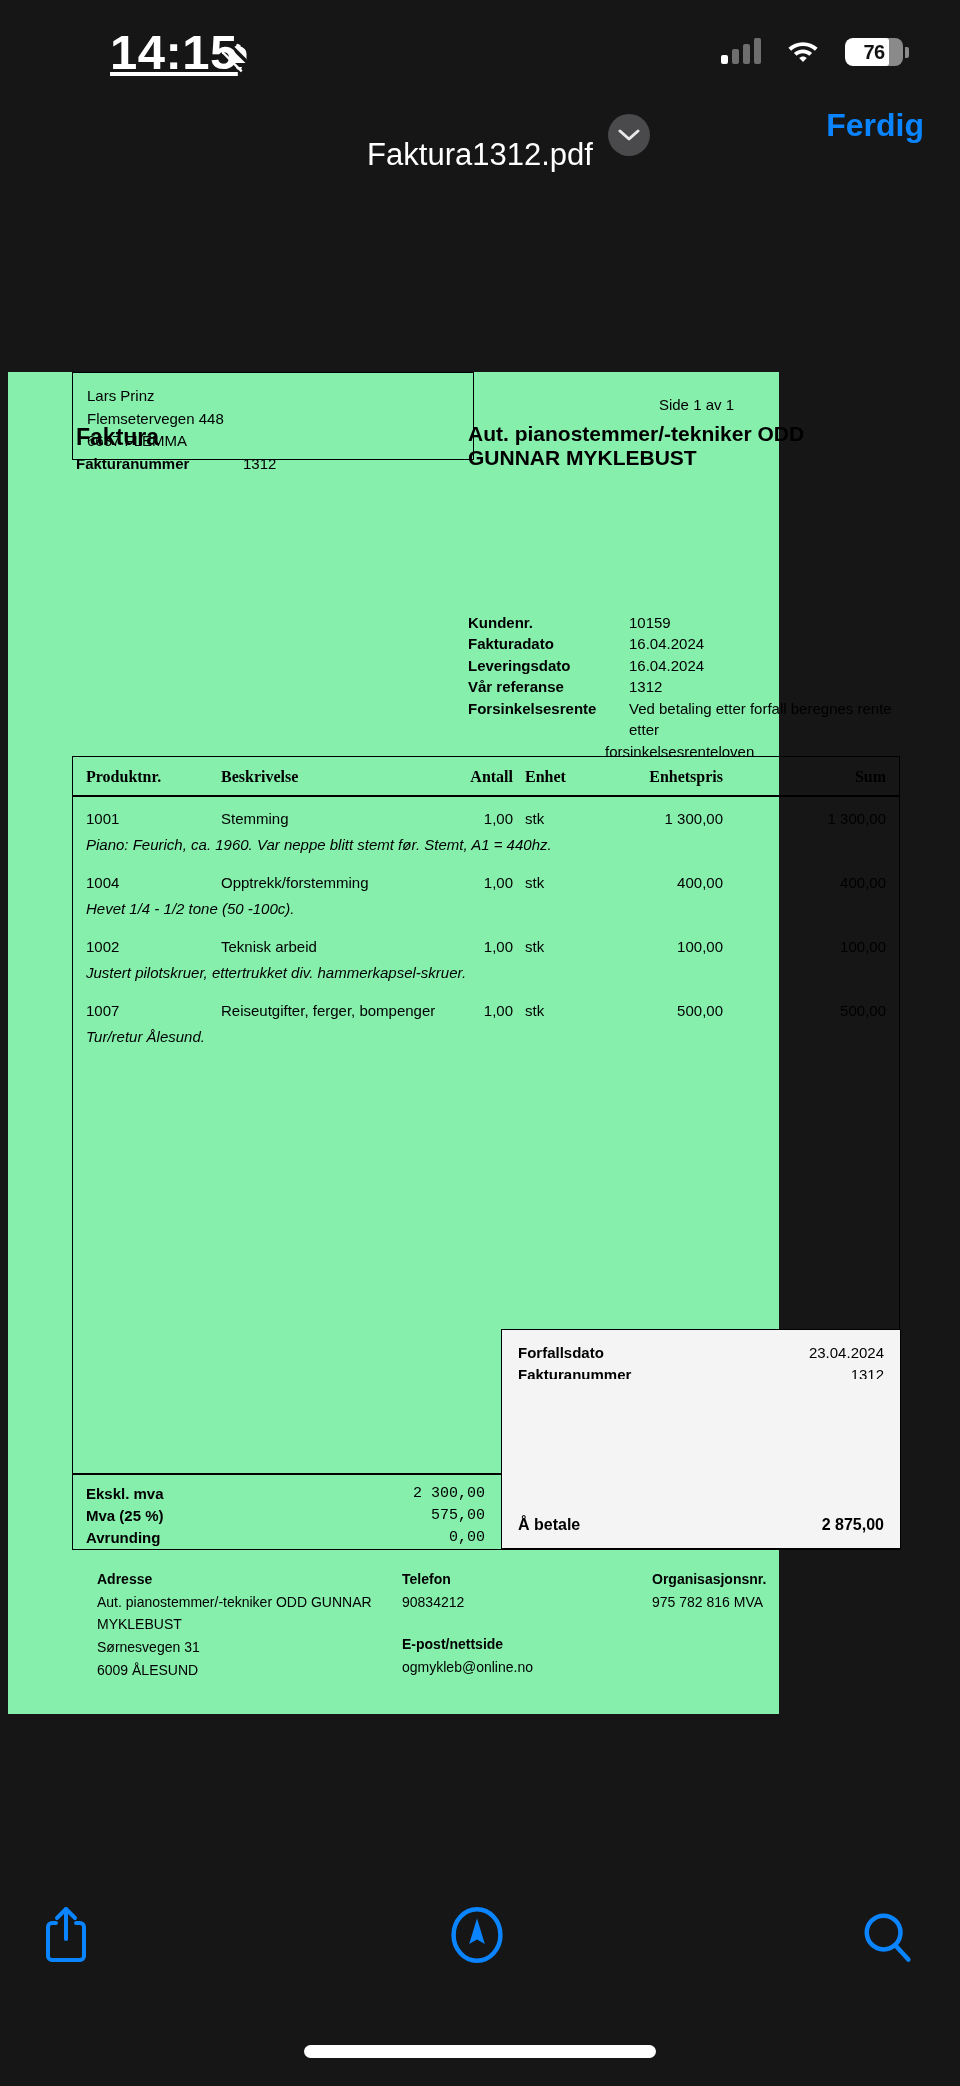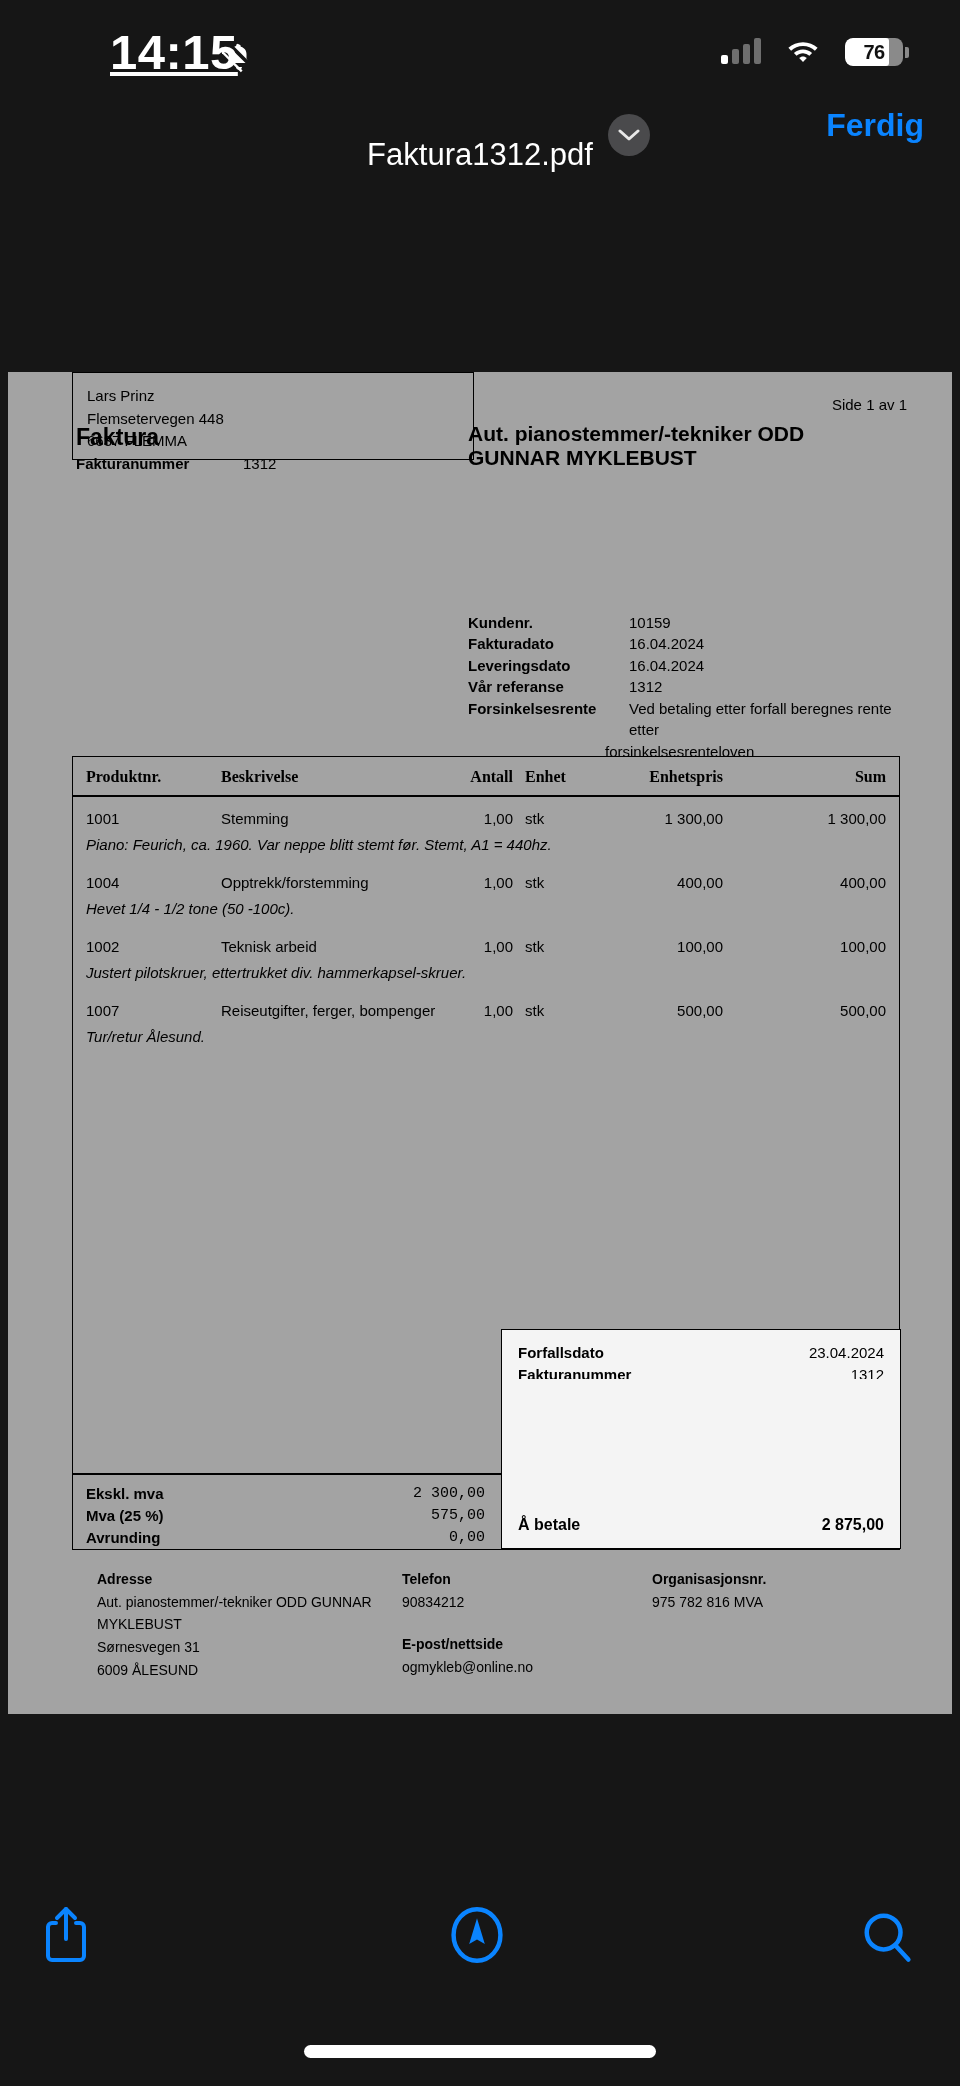--- a/index.html
+++ b/index.html
@@ -50,22 +50,22 @@
     position: absolute; left: 608px; top: 9px; width: 42px; height: 42px; border-radius: 21px;
     background: #4a4a4c; display: flex; align-items: center; justify-content: center;
   }
   .nav-done {
     position: absolute; right: 36px; top: 2px;
     color: #0a84ff; font-size: 32px; font-weight: bold;
   }
 
   
   .page {
-    position: absolute; left: 8px; top: 372px; width: 944px; height: 1342px;
-    background: #a3a3a3; color: #000;
+    position: absolute; left: 8px; top: 372px; width: 771px; height: 1342px;
+    background: #86efac; color: #000;
   }
   .pg-inner { position: relative; width: 100%; height: 100%; padding: 0; }
 
   .side-no { position: absolute; right: 45px; top: 24px; font-size: 15px; }
 
   .inv-title { position: absolute; left: 68px; top: 52px; font-size: 23px; font-weight: bold; }
   .inv-numlabel { position: absolute; left: 68px; top: 83px; font-size: 15px; font-weight: bold; }
   .inv-numval { position: absolute; left: 235px; top: 83px; font-size: 15px; }
 
   .company {

